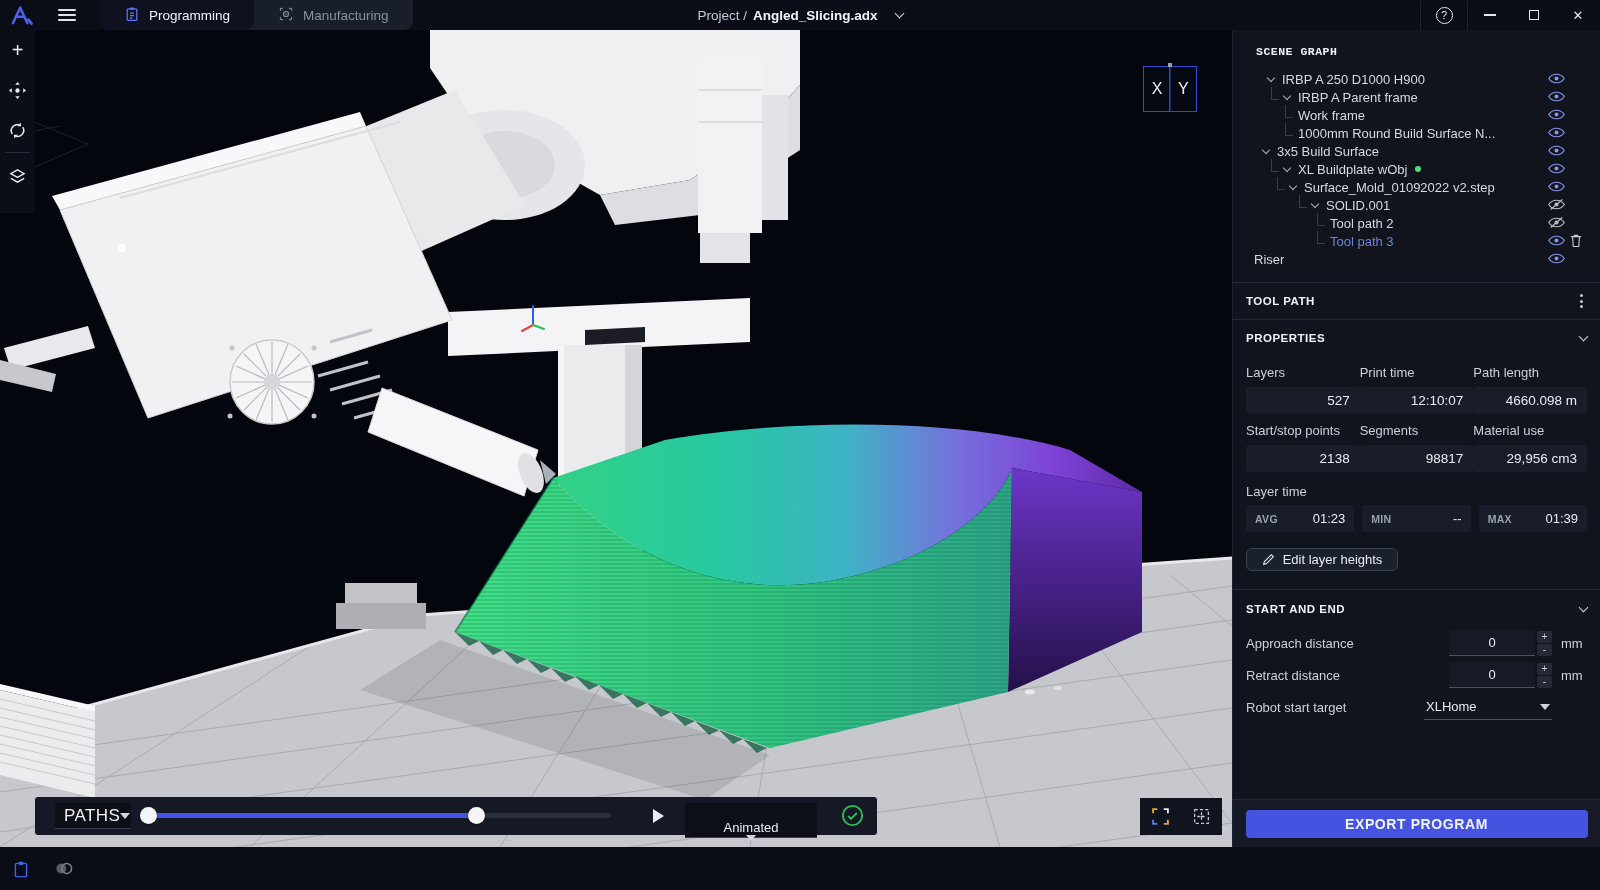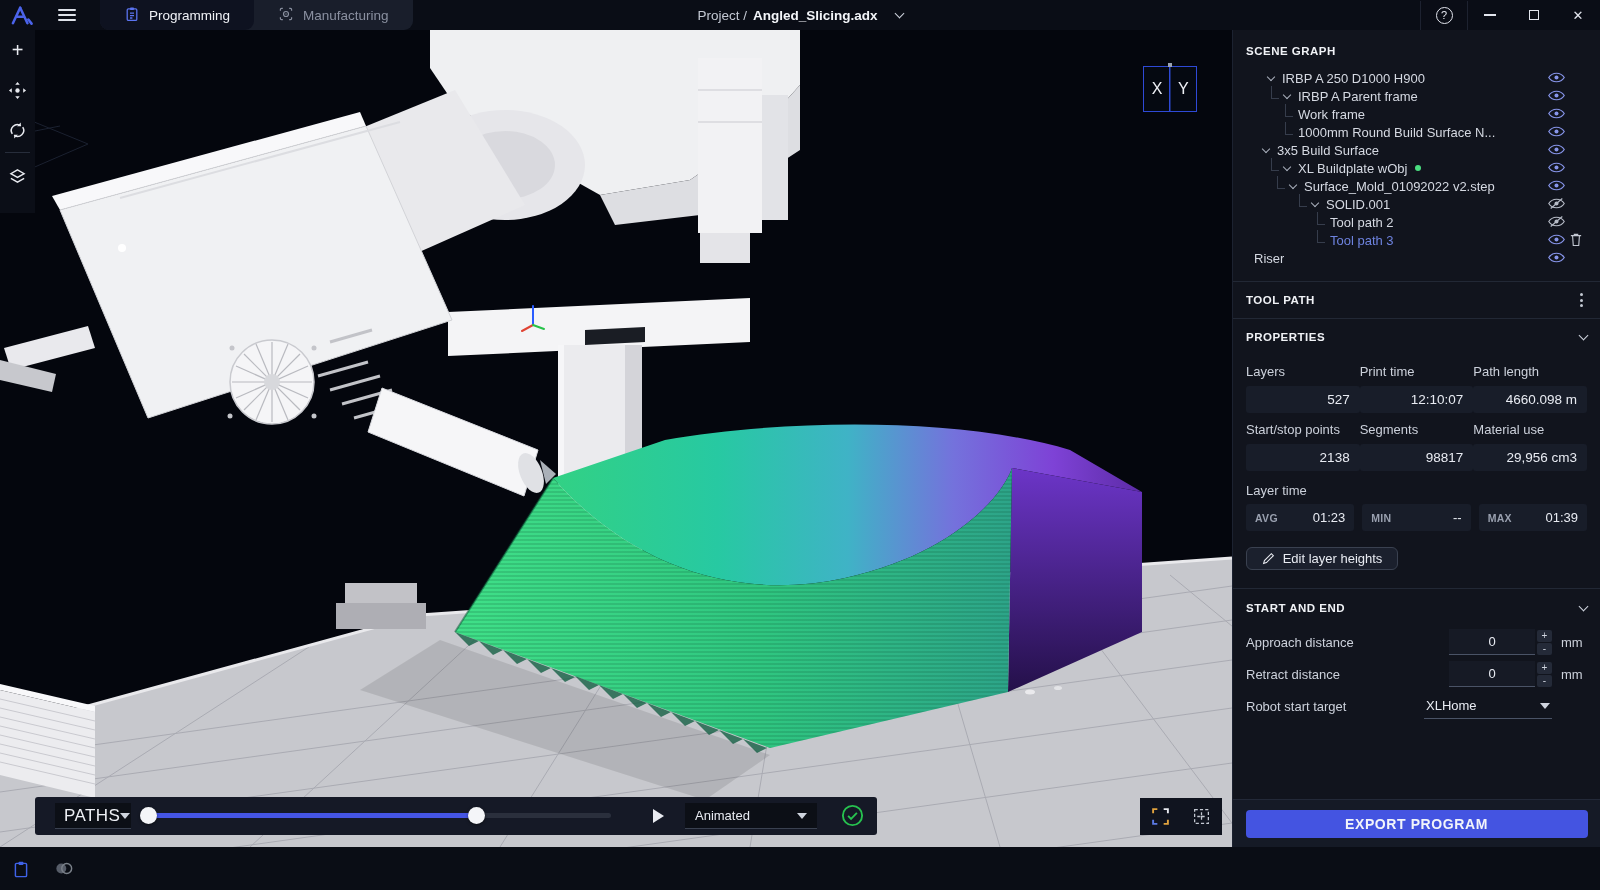--- a/index.html
+++ b/index.html
@@ -62,35 +62,35 @@
   .slider-fill { position:absolute; left:5px; top:0; width:328px; height:5px; background:#4555e4; border-radius:3px; }
   .slider-handle { position:absolute; top:-6px; width:17px; height:17px; background:#f4f5f8; border-radius:50%;
     box-shadow:0 1px 3px rgba(0,0,0,.5); cursor:grab; }
   .h1 { left:-3px; } .h2 { left:325px; }
   .play-btn { position:absolute; left:610px; top:7px; width:26px; height:24px; display:flex;
     align-items:center; justify-content:center; cursor:pointer; }
   .play-tri { width:0; height:0; border-top:7px solid transparent; border-bottom:7px solid transparent;
     border-left:11px solid #e9ebf1; }
   .mode-select { position:absolute; left:650px; top:6px; width:132px; height:26px; background:#0c0f16;
     border-bottom:1px solid #3a4150; display:flex; align-items:center; justify-content:space-between;
-    padding:8px 10px; cursor:pointer; }
+    padding:17px 10px; cursor:pointer;flex-direction:column; }
   .mode-label { font-size:13px; color:#e8ebf2; }
   .check-wrap { position:absolute; left:806px; top:7px; cursor:pointer; }
 
   .view-tools { position:absolute; left:1140px; top:768px; width:82px; height:37px; background:#10141f;
     display:flex; align-items:center; justify-content:center; gap:22px; z-index:6; }
   .view-tools .vt { cursor:pointer; display:flex; }
 
   
   .panel { position:absolute; left:1232px; top:30px; width:368px; height:817px; background:#11141d;
     border-left:1px solid #1c2230; z-index:30; }
   .panel-content { height:769px; overflow:hidden; }
   .sec-pad { padding:0 13px; }
   .sec-title { font-size:11.5px; font-weight:bold; letter-spacing:.5px; color:#f0f2f6; }
-  .sg-head { padding:15px 13px 12px; }
+  .sg-head { padding:15px 23px 12px;font-family:Liberation Mono, monospace; }
   .tree-row { position:relative; height:18px; display:flex; align-items:center; font-size:13px;
     color:#d5d9e2; cursor:pointer; padding-right:60px; }
   .tree-row.selected .t-label { color:#6e83df; }
   .t-label { white-space:nowrap; overflow:hidden; text-overflow:ellipsis; }
   .chev { width:6px; height:6px; border-right:1.4px solid #aab0bd; border-bottom:1.4px solid #aab0bd;
     transform:rotate(45deg); margin:-3px 8px 0 0; flex:none; }
   .conn { width:8px; height:13px; border-left:1px solid #363d4c; border-bottom:1px solid #363d4c;
     margin:-7px 5px 0 0; flex:none; }
   .gdot { width:6px; height:6px; border-radius:50%; background:#4ade80; margin-left:8px; flex:none; }
   .eye { position:absolute; right:35px; top:2px; width:17px; height:13px; cursor:pointer; }

